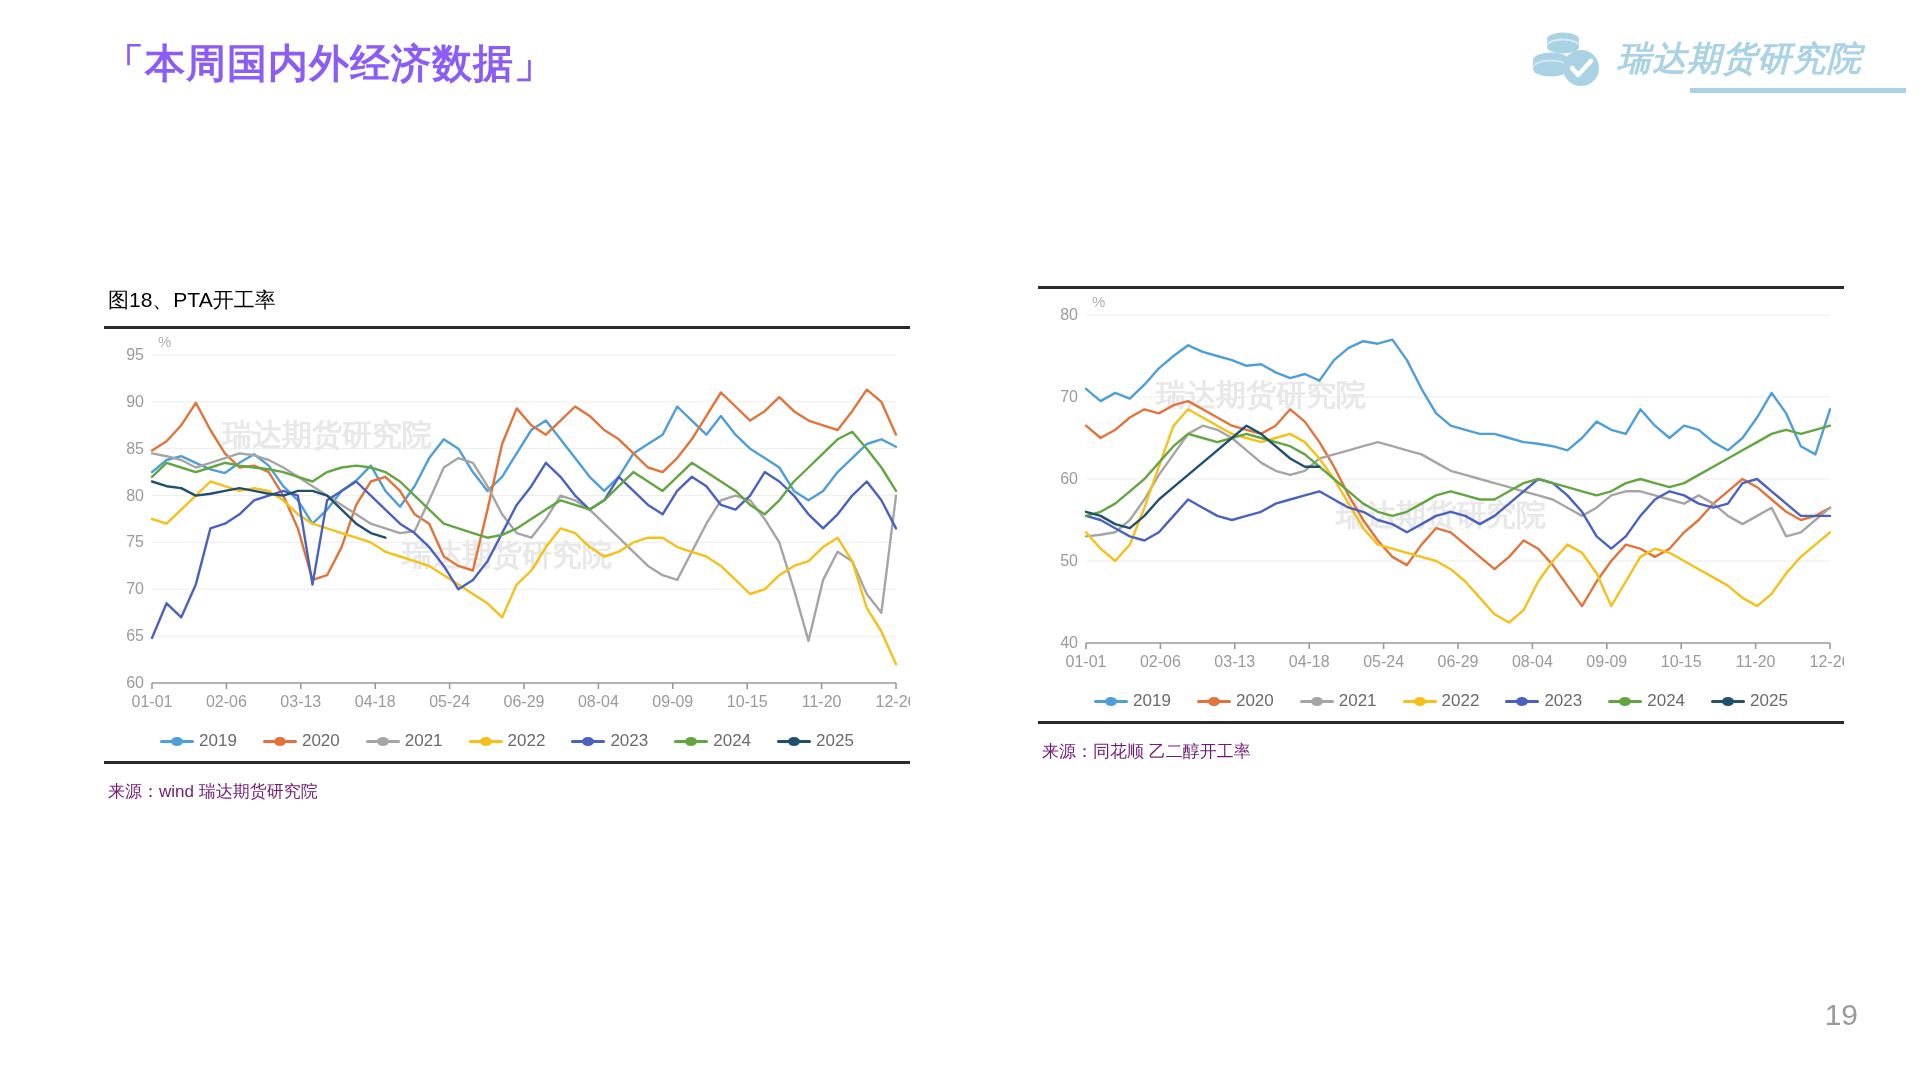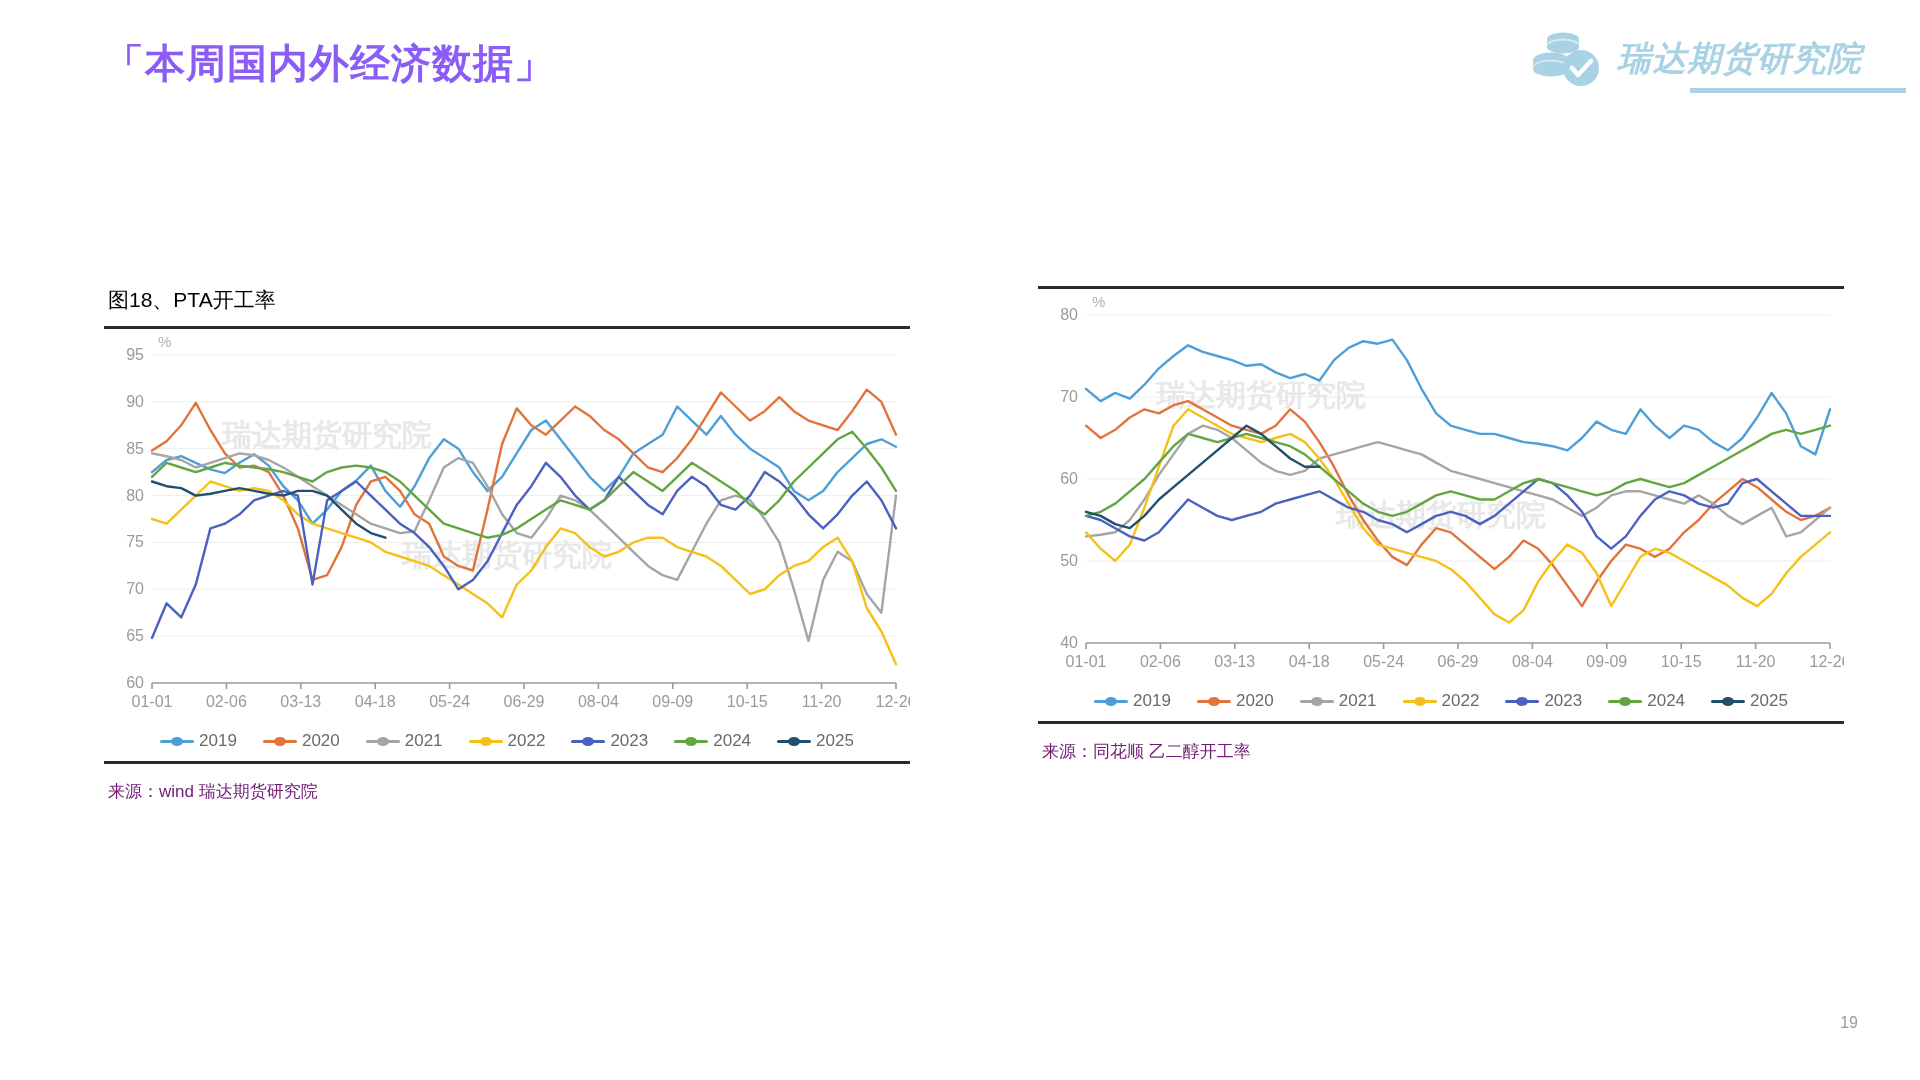--- a/index.html
+++ b/index.html
@@ -61,21 +61,21 @@
     position:absolute;top:1.5px;left:11px;width:12px;height:9px;border-radius:50%;
   }
   .legend-label{font-size:17px;color:#6a6a6a;}
 
   .source{
     font-size:17px;color:#701a75;margin-top:16px;margin-left:4px;white-space:nowrap;
   }
 
   .page-num{
     position:absolute;right:62px;bottom:48px;
-    font-size:16px;color:#9a9a9a;
+    font-size:30px;color:#9a9a9a;
   }
 
   .wm{fill:#e8e8e8;font-size:30px;font-weight:bold;font-family:"DejaVu Sans",sans-serif;}
   .axis-lbl{fill:#9a9a9a;font-size:16px;font-family:"Liberation Sans",sans-serif;}
   .unit-lbl{fill:#b0b0b0;font-size:15px;}
 </style>
 </head>
 <body>
 
 <div class="slide">

